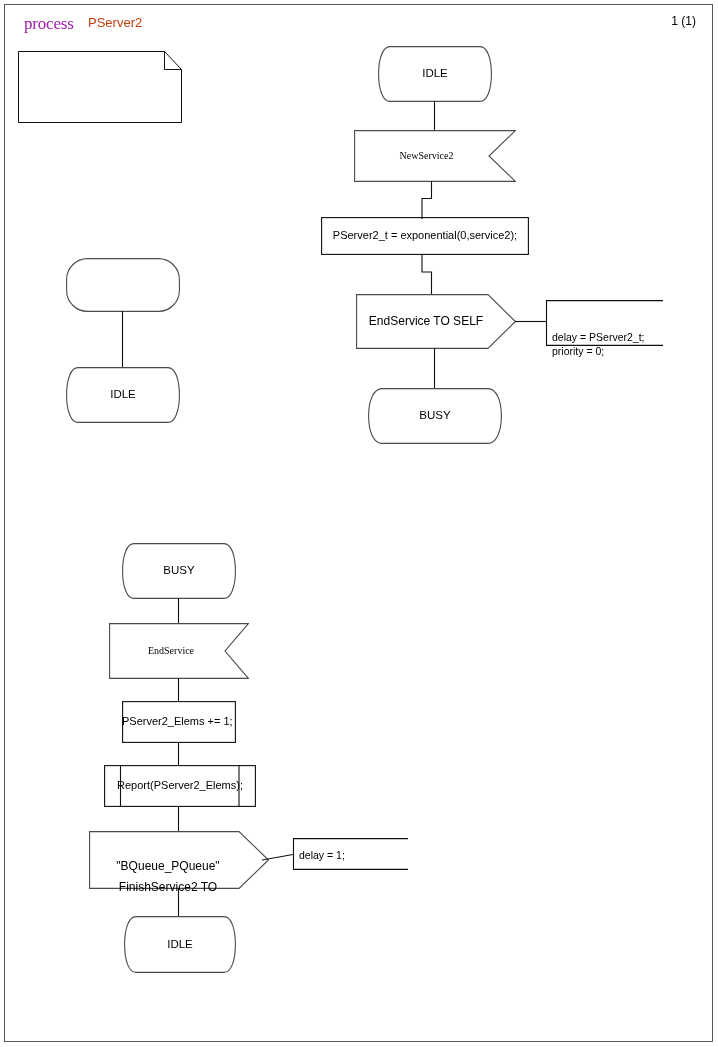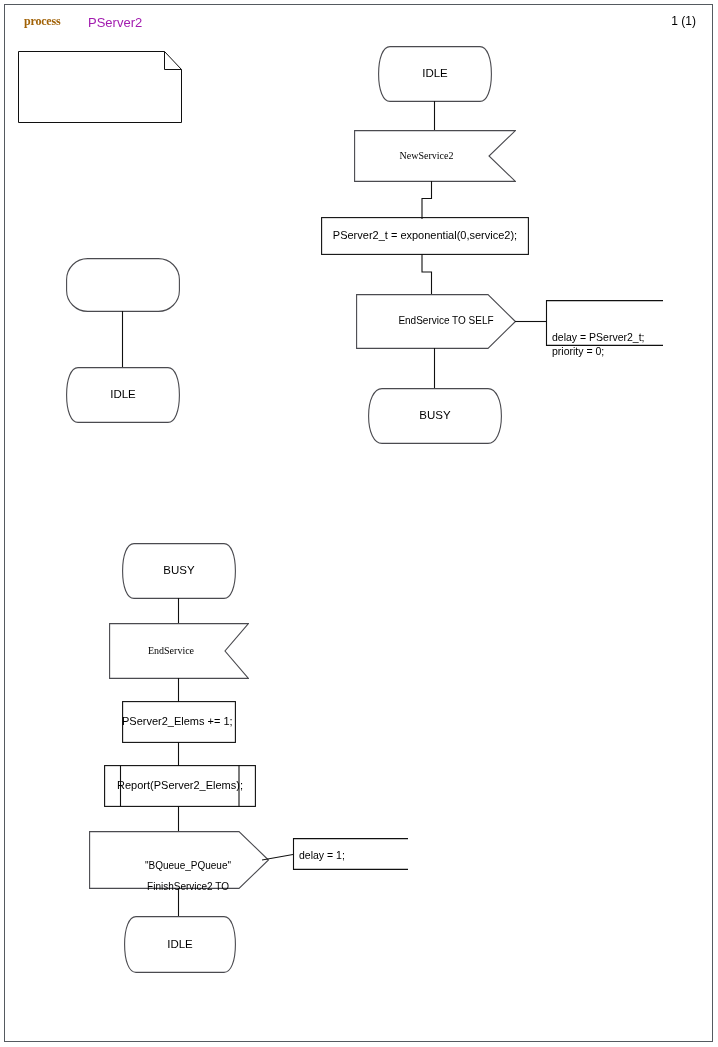--- a/index.html
+++ b/index.html
@@ -25,32 +25,32 @@
     width: 709px;
     height: 1038px;
     border: 1px solid #555a60;
     box-sizing: border-box;
   }
   .hdr-process {
     position: absolute;
     left: 24px;
     top: 14px;
     font-family: "Liberation Serif", serif;
-    font-weight: bold;
-    font-size: 12px;
-    color: #a16207;
+    font-weight: normal;
+    font-size: 17px;
+    color: #a21caf;
     letter-spacing: -0.2px;
   }
   .hdr-name {
     position: absolute;
     left: 88px;
     top: 15px;
     font-family: "Liberation Sans", sans-serif;
     font-size: 13px;
-    color: #a21caf;
+    color: #c2410c;
   }
   .hdr-page {
     position: absolute;
     right: 22px;
     top: 14px;
     font-family: "Liberation Sans", sans-serif;
     font-size: 12px;
     color: #000;
   }
 
@@ -83,21 +83,21 @@
     font-family: "Liberation Sans", sans-serif;
     font-size: 10.5px;
     line-height: 14px;
     color: #000;
     white-space: pre;
   }
 
   .state-lbl { font-size: 11.5px; }
   .input-lbl { font-size: 10px; font-family: Liberation Serif, serif; }
   .task-lbl  { font-size: 11px; }
-  .out-lbl   { font-size: 10px; padding-left: 20px; }
+  .out-lbl   { font-size: 12px; }
 
   svg { display: block; }
   svg .stroke-dark { stroke: #4a4a4f; fill: none; }
   svg .stroke-black { stroke: #101010; fill: none; }
 </style>
 </head>
 <body>
 
 <div id="page">
 

